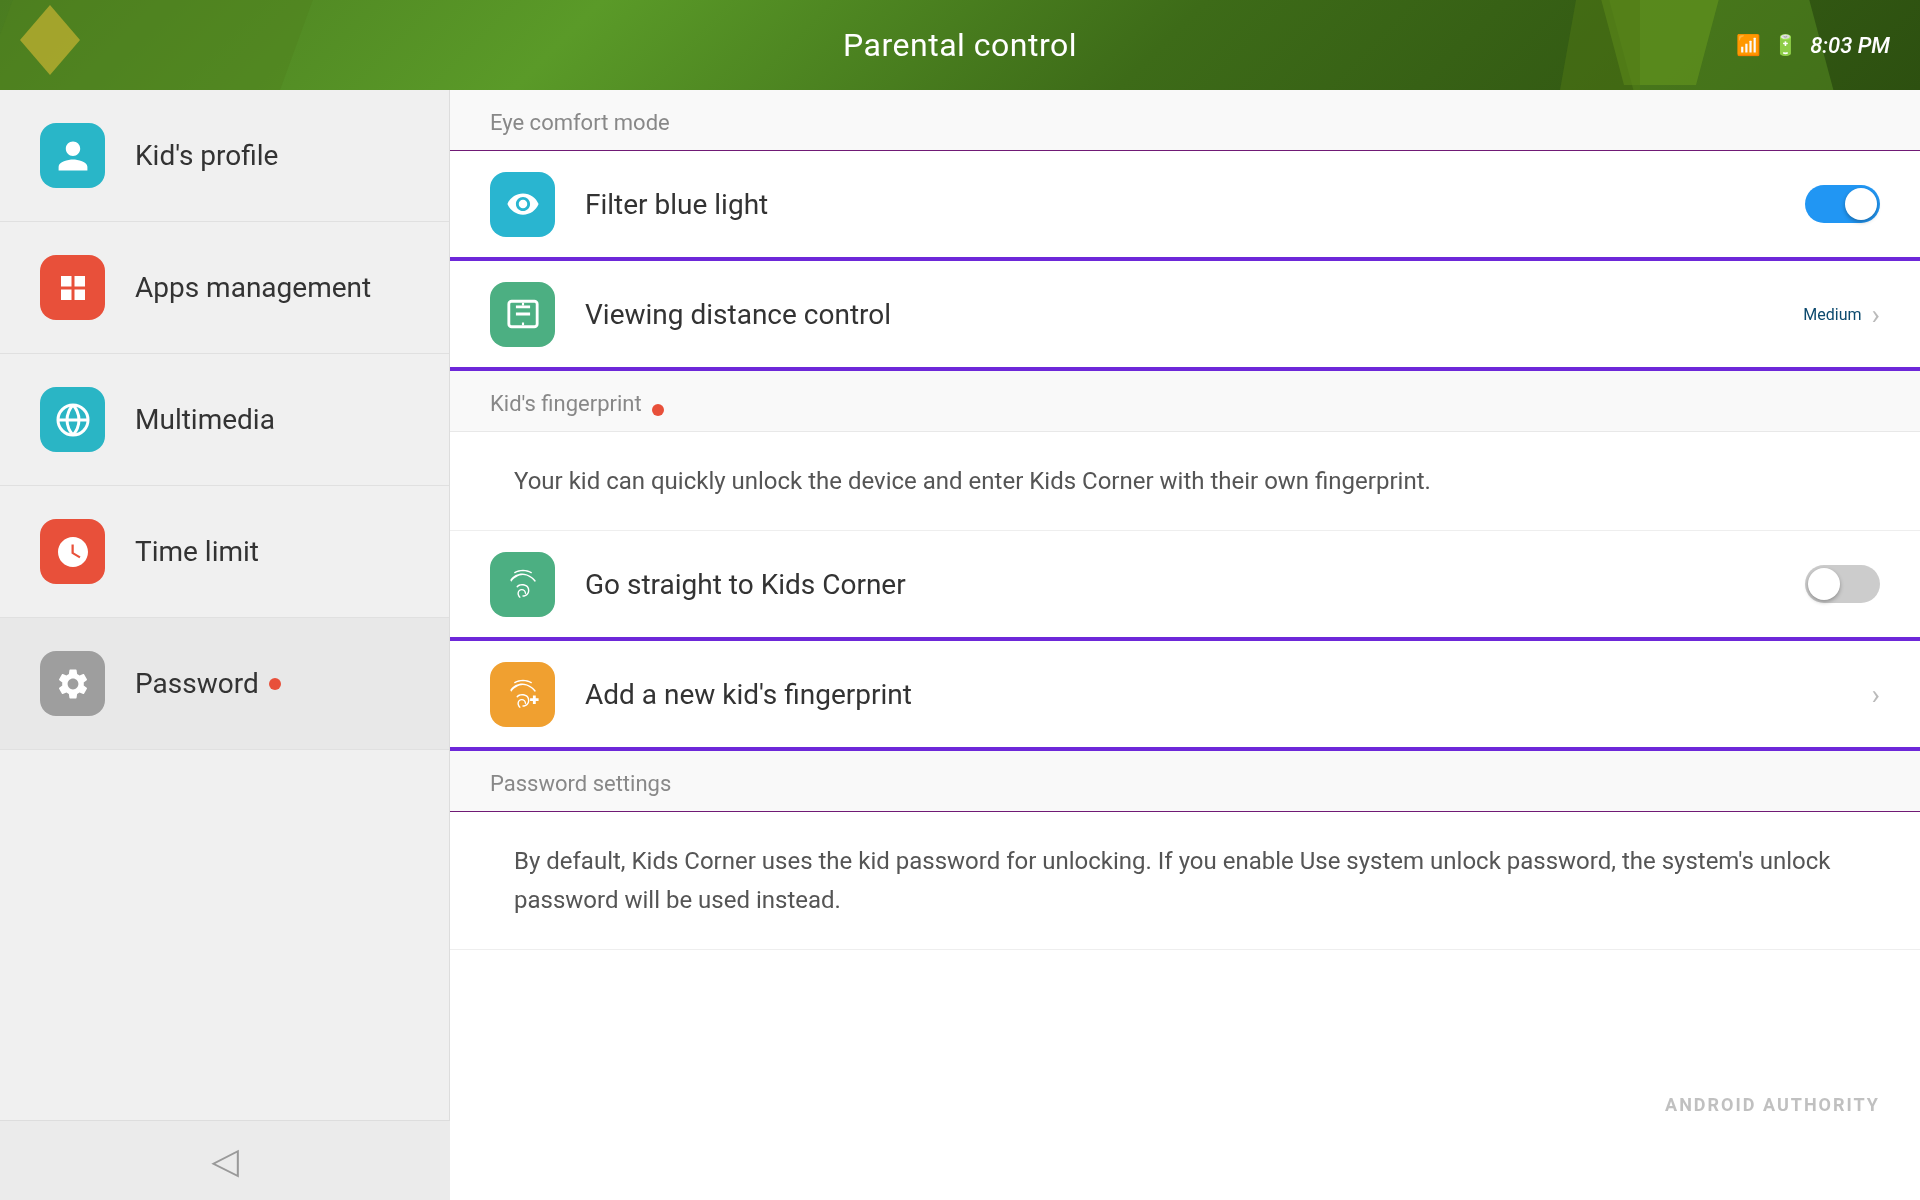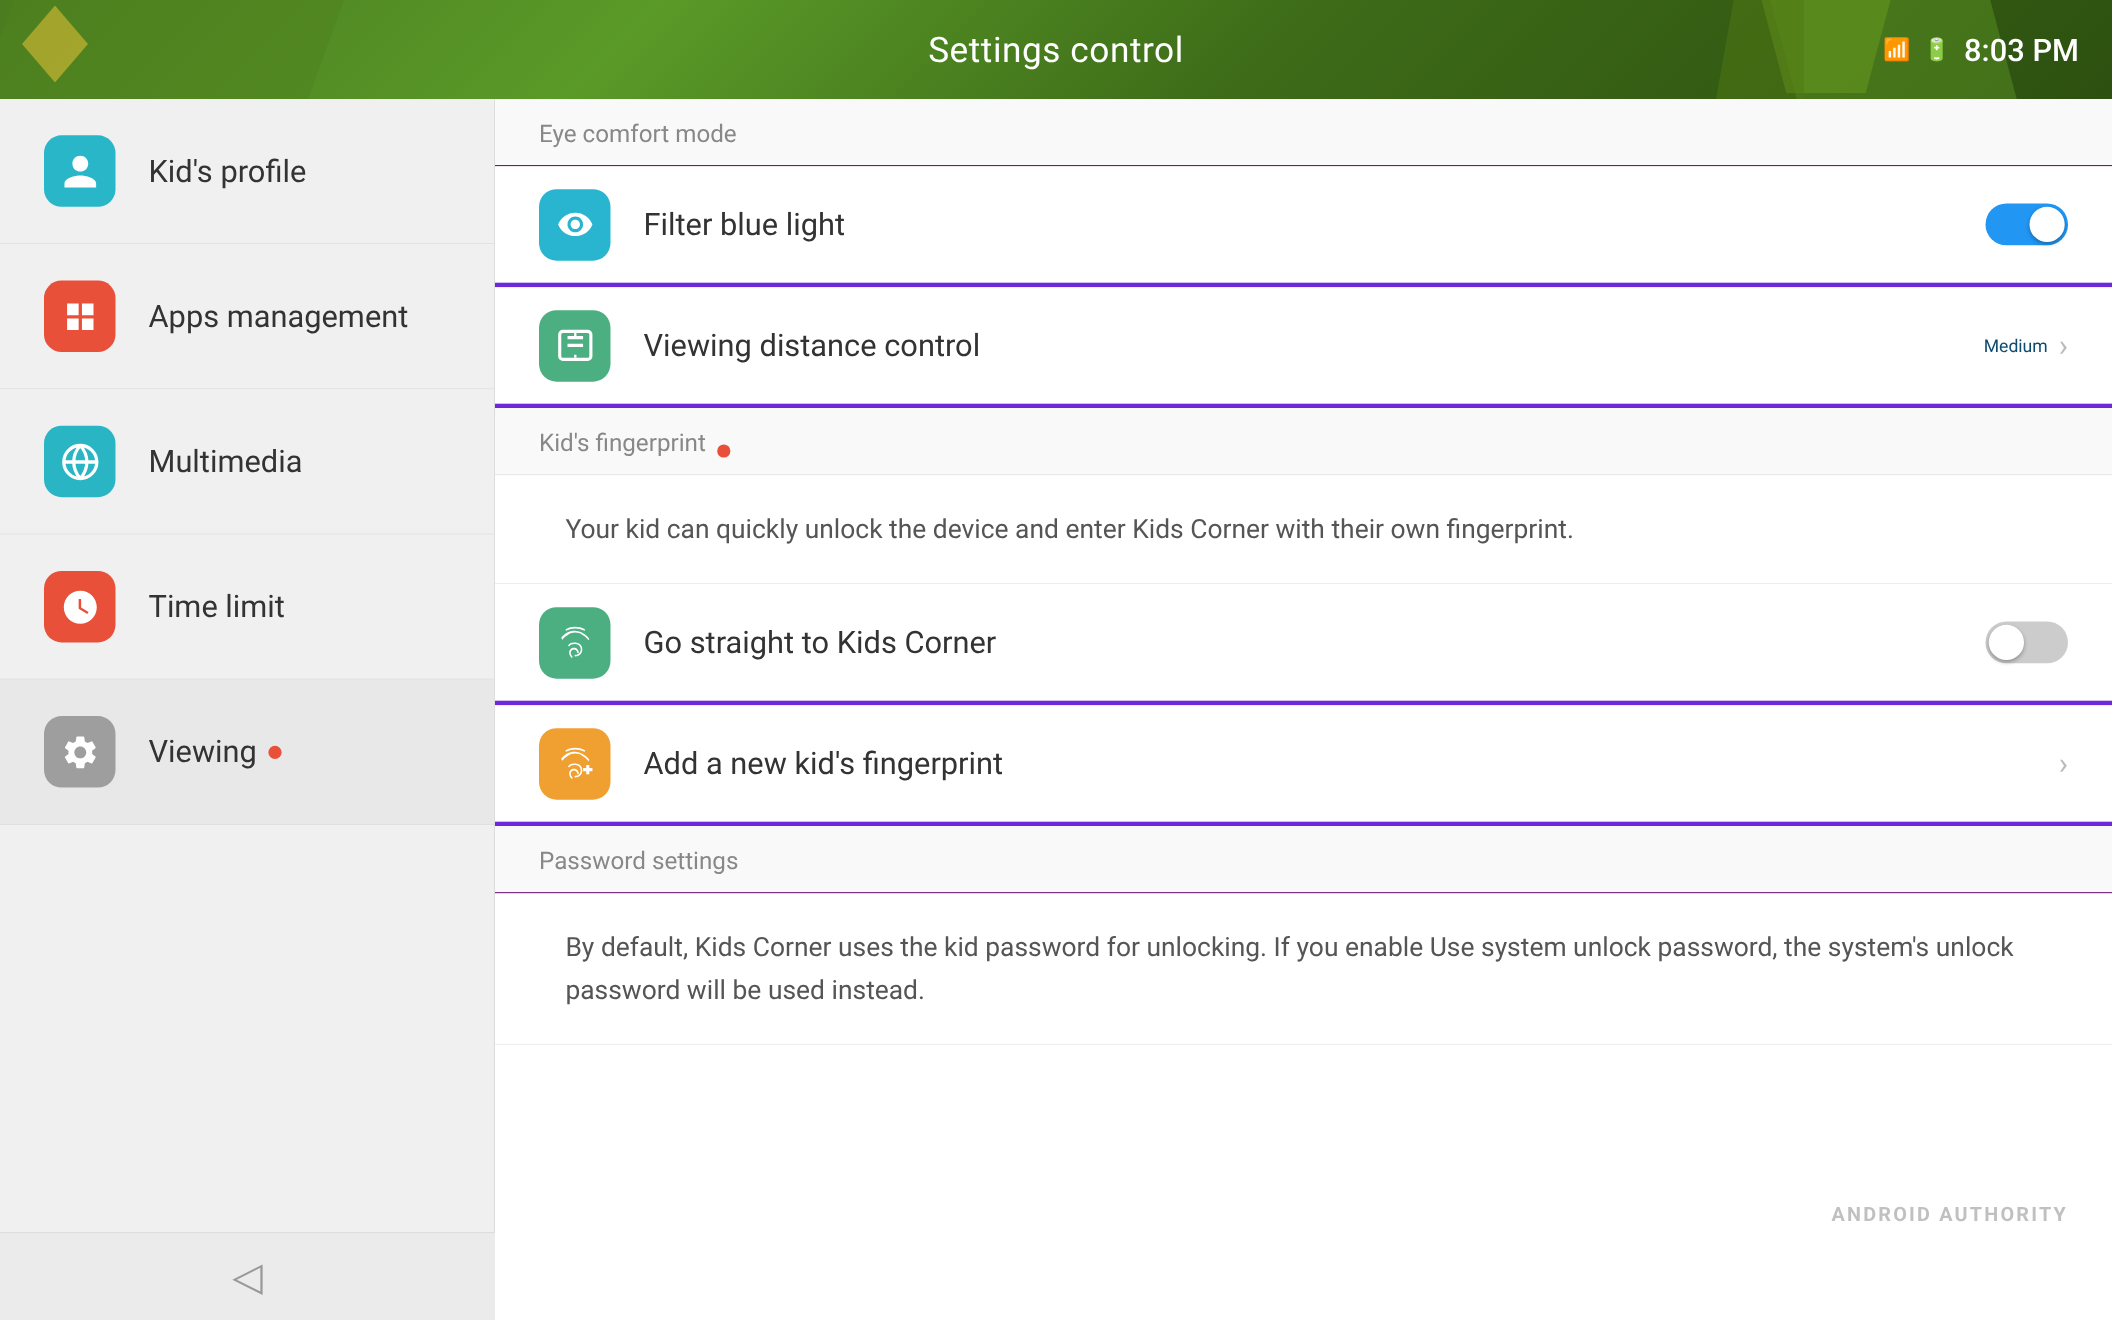--- a/index.html
+++ b/index.html
@@ -50,22 +50,23 @@
       right: 30px;
       top: 0;
       height: 90px;
       display: flex;
       align-items: center;
       gap: 12px;
       z-index: 2;
     }
     .status-time {
       color: #fff;
-      font-size: 28px;
+      font-size: 22px;
       font-weight: 500;
+      font-style: italic;
     }
     .wifi-icon, .battery-icon {
       color: #fff;
       font-size: 20px;
     }
 
     
     .poly-left {
       position: absolute;
       left: 20px;
@@ -282,21 +283,21 @@
       text-transform: uppercase;
     }
   </style>
 </head>
 <body>
 
 <div class="top-bar">
   <div class="poly-left"></div>
   <div class="poly-right-1"></div>
   <div class="poly-right-2"></div>
-  <span class="top-bar-title">Settings control</span>
+  <span class="top-bar-title">Parental control</span>
   <div class="status-bar">
     <span class="wifi-icon">📶</span>
     <span class="battery-icon">🔋</span>
     <span class="status-time">8:03 PM</span>
   </div>
 </div>
 
 <div class="main-layout">
 
   <div class="sidebar">
@@ -338,21 +339,21 @@
       <span class="sidebar-label">Time limit</span>
     </div>
 
     <div class="sidebar-item active">
       <div class="sidebar-icon icon-gray">
         <svg width="36" height="36" viewBox="0 0 24 24" fill="white">
             <path d="M19.14 12.94c.04-.3.06-.61.06-.94 0-.32-.02-.64-.07-.94l2.03-1.58c.18-.14.23-.41.12-.61l-1.92-3.32c-.12-.22-.37-.29-.59-.22l-2.39.96c-.5-.38-1.03-.7-1.62-.94l-.36-2.54c-.04-.24-.24-.41-.48-.41h-3.84c-.24 0-.43.17-.47.41l-.36 2.54c-.59.24-1.13.57-1.62.94l-2.39-.96c-.22-.08-.47 0-.59.22L2.74 8.87c-.12.21-.08.47.12.61l2.03 1.58c-.05.3-.09.63-.09.94s.02.64.07.94l-2.03 1.58c-.18.14-.23.41-.12.61l1.92 3.32c.12.22.37.29.59.22l2.39-.96c.5.38 1.03.7 1.62.94l.36 2.54c.05.24.24.41.48.41h3.84c.24 0 .44-.17.47-.41l.36-2.54c.59-.24 1.13-.56 1.62-.94l2.39.96c.22.08.47 0 .59-.22l1.92-3.32c.12-.22.07-.47-.12-.61l-2.01-1.58zM12 15.6c-1.98 0-3.6-1.62-3.6-3.6s1.62-3.6 3.6-3.6 3.6 1.62 3.6 3.6-1.62 3.6-3.6 3.6z"></path>
           </svg>
       </div>
       <div class="sidebar-label-wrap">
-        <span class="sidebar-label">Viewing</span>
+        <span class="sidebar-label">Password</span>
         <span class="dot-red"></span>
       </div>
     </div>
 
   </div>
 
   <div class="content">
 
     <div class="section-header">
       <span>Eye comfort mode</span>

